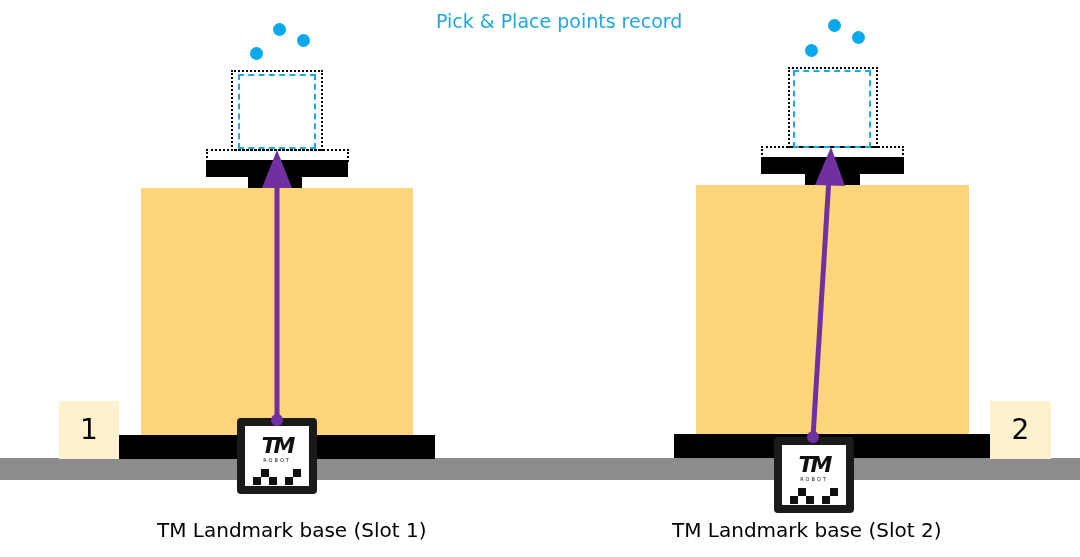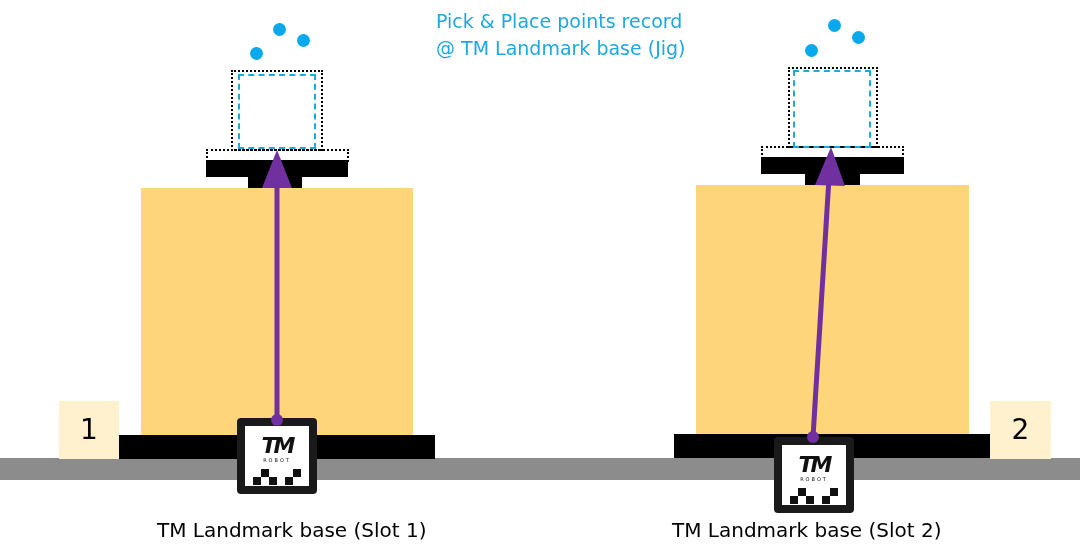--- a/index.html
+++ b/index.html
@@ -23,21 +23,20 @@
              letter-spacing: -3px; font-style: italic; color: #111; font-family: "DejaVu Sans", sans-serif; }
   .robot-text { position: absolute; left: 0; right: 0; top: 31px; text-align: center; font-size: 5px; letter-spacing: 2px; color: #111; }
   .chk { position: absolute; width: 8px; height: 8px; background: #111; }
   svg.arrows { position: absolute; left: 0; top: 0; }
 </style>
 </head>
 <body>
 
 <div class="abs title">
   <div>Pick &amp; Place points record</div>
-  <div>@ TM Landmark base (Jig)</div>
 </div>
 
 <div class="abs floor"></div>
 
 <div class="abs slot-num" style="left:59px;top:401px;width:60px;height:58px;">1</div>
 <div class="abs base" style="left:119px;top:435px;width:316px;height:24px;"></div>
 <div class="abs jig" style="left:141px;top:188px;width:272px;height:247px;"></div>
 <div class="abs neck" style="left:248px;top:176px;width:54px;height:12px;"></div>
 <div class="abs plate" style="left:206px;top:160px;width:142px;height:17px;"></div>
 <div class="abs box-dotted" style="left:206px;top:149px;width:143px;height:13px;"></div>

